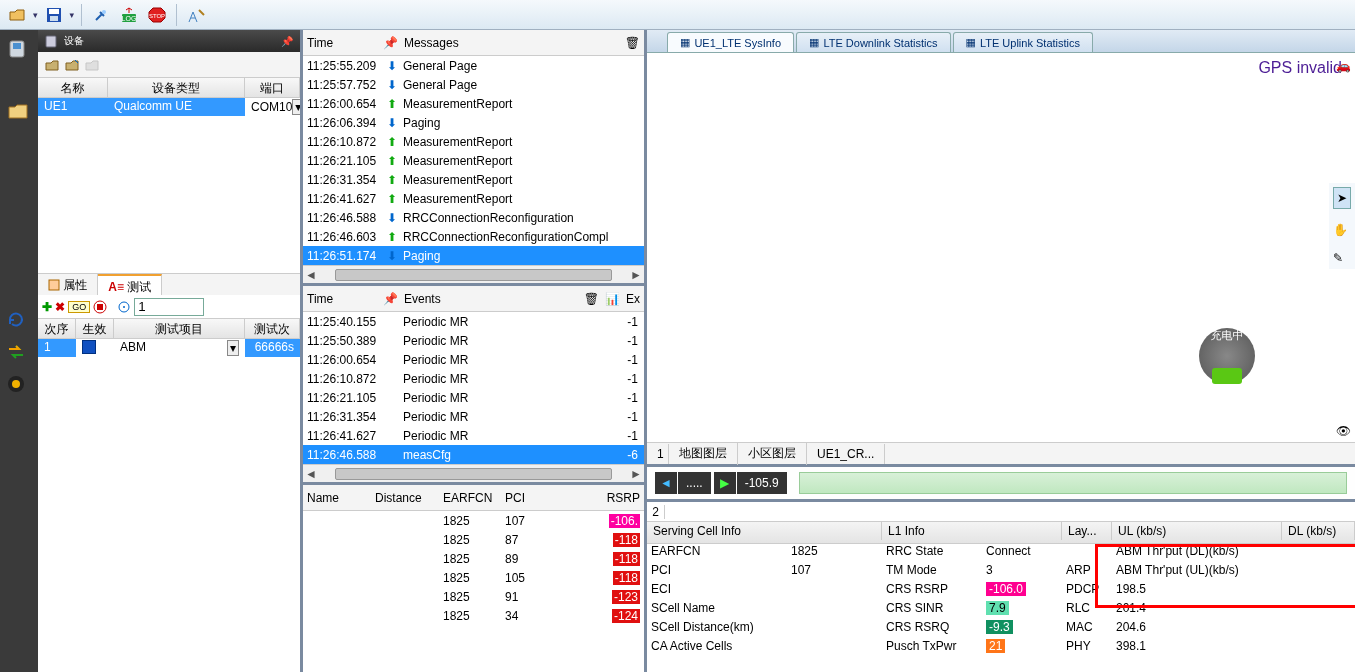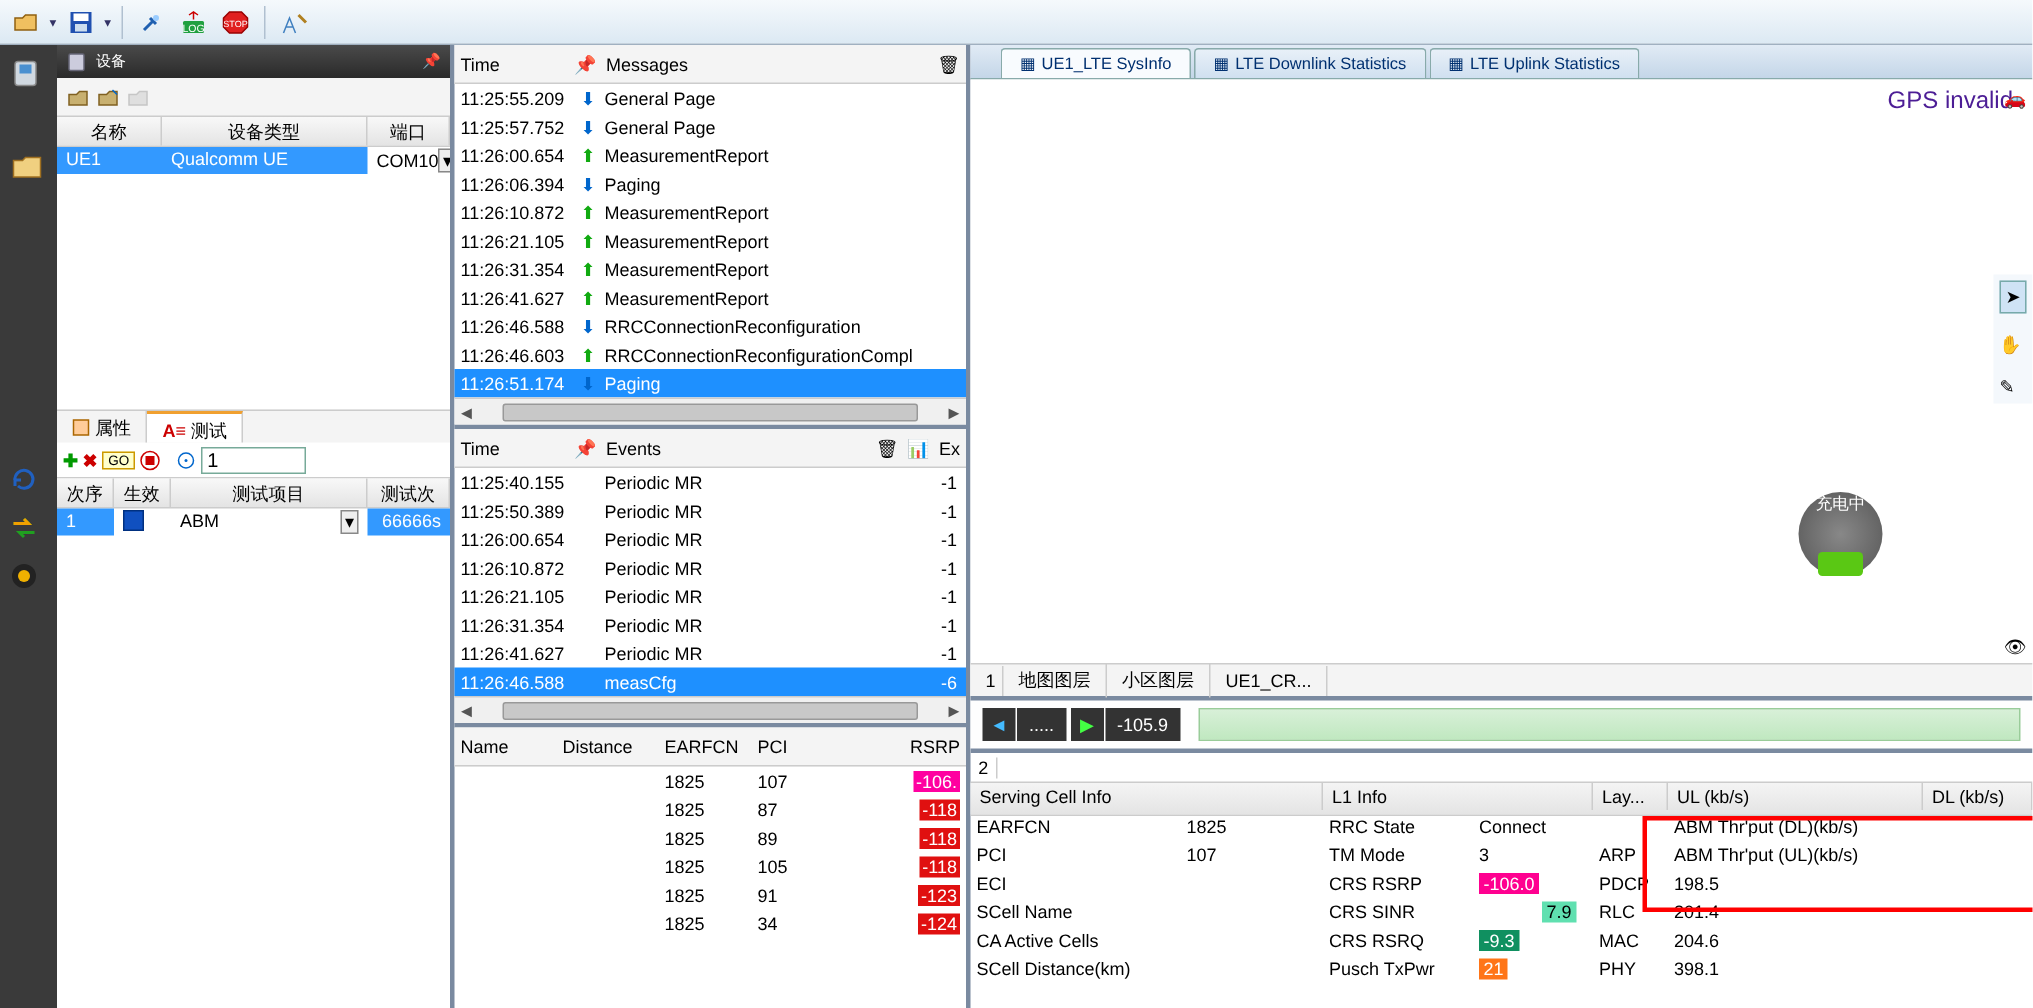--- a/index.html
+++ b/index.html
@@ -54,21 +54,21 @@
 .val { height:22px; background:#333; color:#fff; padding:0 8px; display:flex; align-items:center;}
 .wave { flex:1; height:22px; background:linear-gradient(#d8f0d8,#c0e8c0); margin-left:6px; border:1px solid #9c9;}
 .bottom { flex:0 0 150px; display:flex; border-top:0px solid #ccc;}
 .b-col { display:flex; flex-direction:column; min-width:0;}
 .bhd { height:22px; background:linear-gradient(#f4f4f4,#e4e4e4); border-bottom:1px solid #ccc; display:flex; align-items:flex-start;}
 .bhd > div { padding:2px 6px; border-right:1px solid #ccc; font-size:12px;}
 .kv { display:flex; height:19px; font-size:12px;}
 .kv .k { padding-left:4px;}
 .kv .v { padding-left:4px;}
 .cell-crsrp { background:#ff0090; color:#fff; padding:0 3px;}
-.cell-sinr { background:#60e0b0; padding:0 3px;margin-left:42px;}
+.cell-sinr { background:#60e0b0; padding:0 3px;}
 .cell-rsrq { background:#109060; color:#fff; padding:0 3px;}
 .cell-tx { background:#ff7518; color:#fff; padding:0 3px;}
 .redbox { position:absolute; border:3px solid red; pointer-events:none;}
 .rsrp-red { background:#e01010; color:#fff; padding:0 2px; display:inline-block; min-width:10px;}
 .rsrp-mag { background:#ff00a0; color:#fff; padding:0 2px;}
 svg { display:block;}
 .cells-pane .cell-row > div { padding:0 4px;}
 </style>
 </head>
 <body>
@@ -497,25 +497,25 @@
             </div>
             <div class="kv">
               <div class="k" style="width:140px;">ECI</div>
               <div class="v"></div>
             </div>
             <div class="kv">
               <div class="k" style="width:140px;">SCell Name</div>
               <div class="v"></div>
             </div>
             <div class="kv">
+              <div class="k" style="width:140px;">SCell Distance(km)</div>
+              <div class="v"></div>
+            </div>
+            <div class="kv">
               <div class="k" style="width:140px;">CA Active Cells</div>
-              <div class="v"></div>
-            </div>
-            <div class="kv">
-              <div class="k" style="width:140px;">SCell Distance(km)</div>
               <div class="v"></div>
             </div>
           </div>
       </div>
       <div class="b-col" style="width:180px;">
         <div class="bhd">
             <div style="flex:1;">L1 Info</div>
           </div>
         <div id="l1-body">
             <div class="kv">

